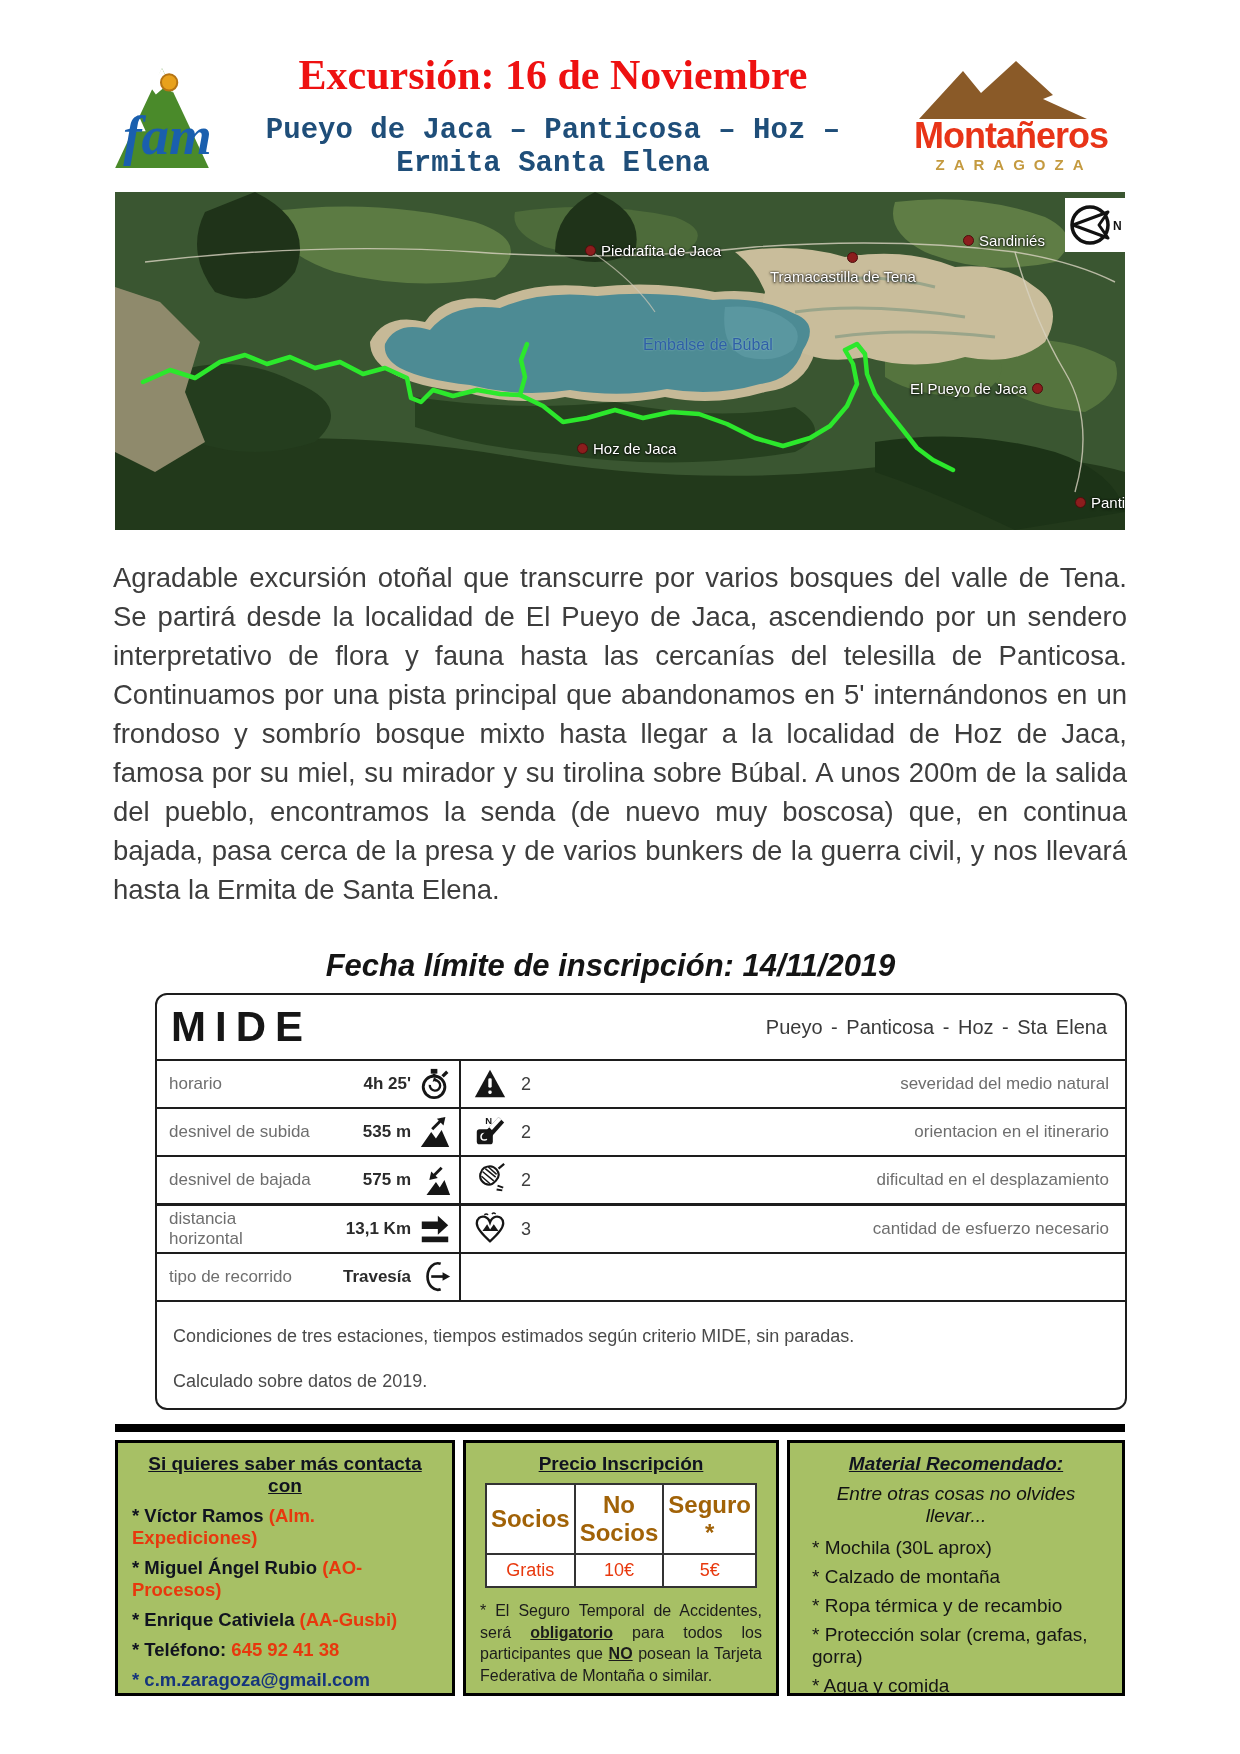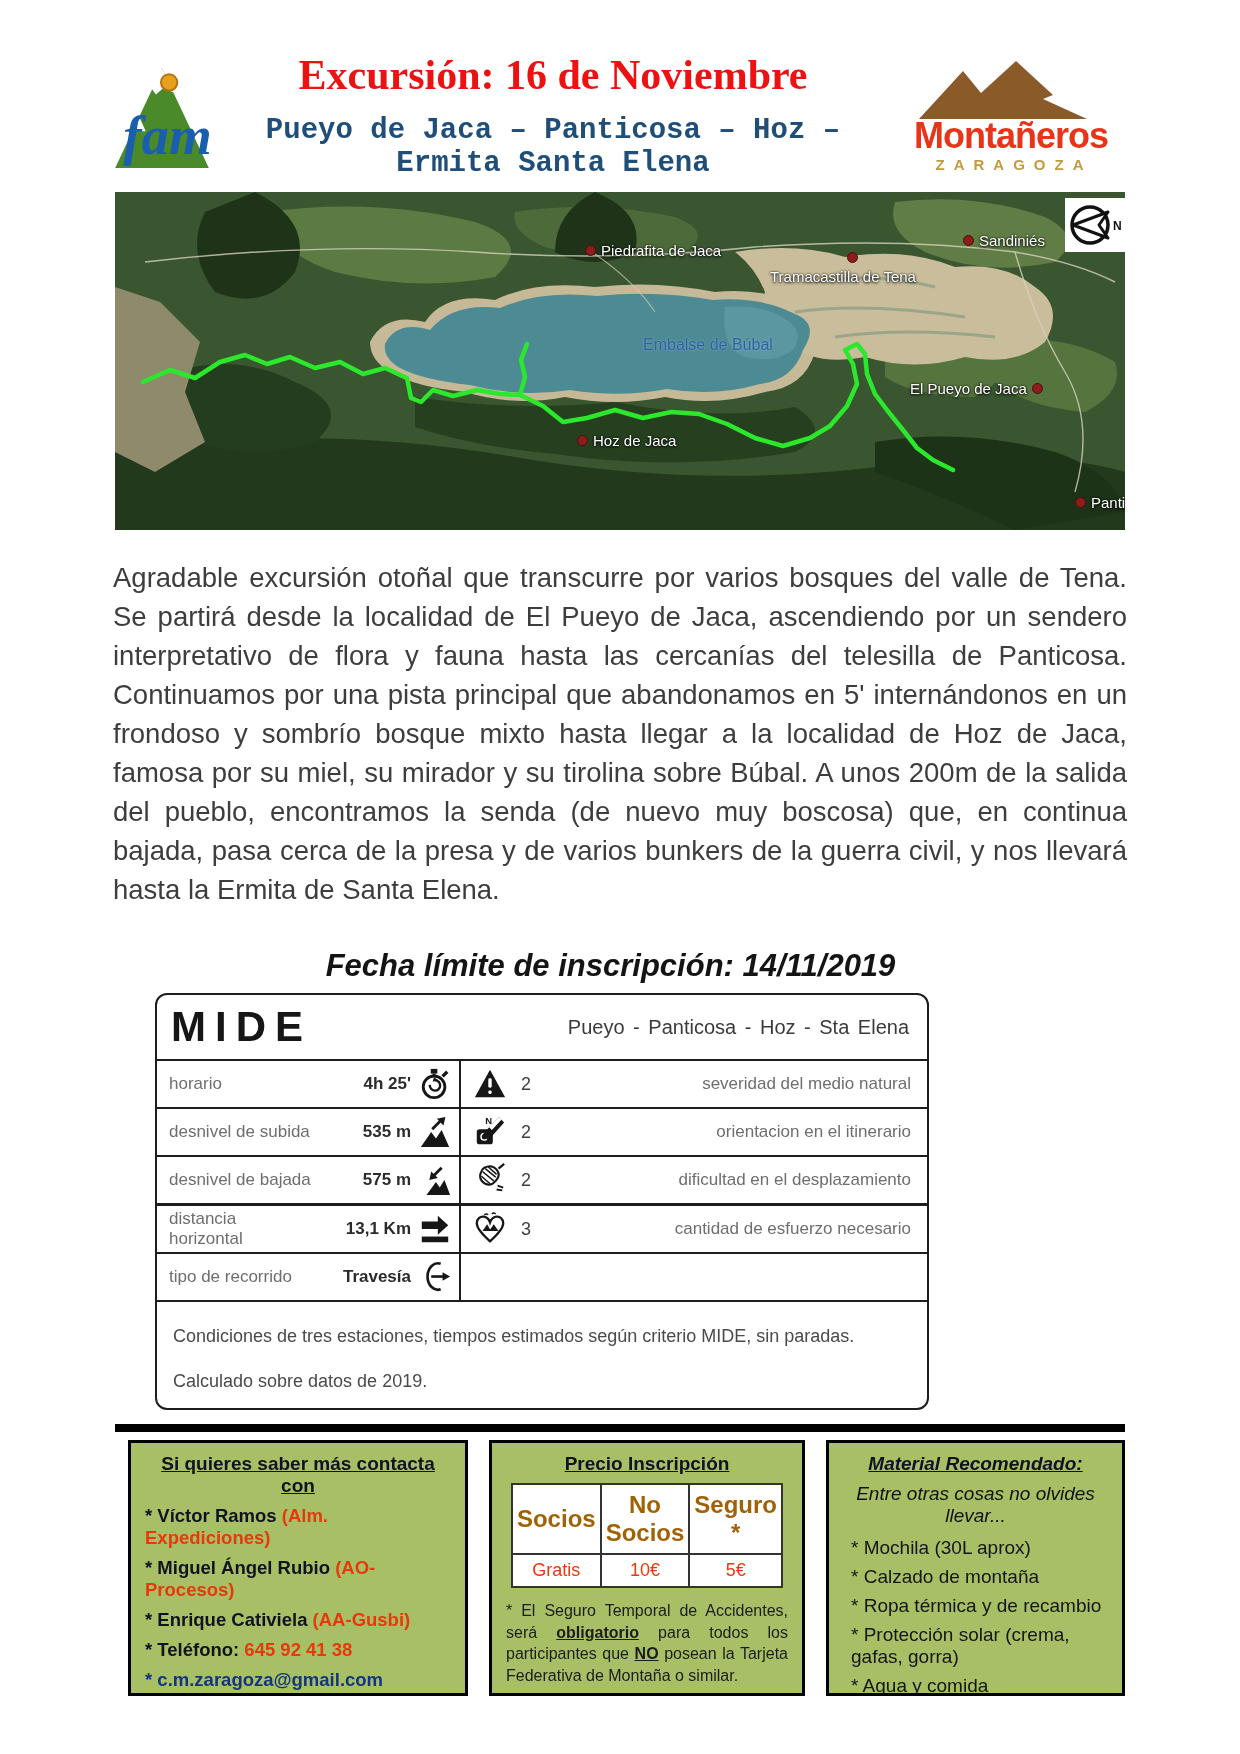--- a/index.html
+++ b/index.html
@@ -31,21 +31,21 @@
               text-shadow:0 0 2px rgba(180,220,230,.6);}
   .compass{position:absolute;top:6px;right:0;width:60px;height:54px;background:#fff;
            display:flex;align-items:center;justify-content:center;}
   
   .description{position:absolute;top:558px;left:113px;width:1014px;
                font-size:27.5px;line-height:1.42;color:#3d3d3d;text-align:justify;}
   
   .deadline{position:absolute;top:948px;left:0;width:1221px;text-align:center;
             font-size:31px;font-weight:bold;font-style:italic;color:#141414;}
   
-  .mide{position:absolute;top:993px;left:155px;width:774px;height:417px;
+  .mide{position:absolute;top:993px;left:155px;width:972px;height:417px;
         border:2px solid #1d1d1d;border-radius:12px;box-sizing:border-box;
         background:#fff;overflow:hidden;}
   .mide-top{height:64px;display:flex;justify-content:space-between;align-items:center;
             padding:0 18px 0 14px;}
   .mide-logo{font-size:42px;font-weight:900;letter-spacing:9px;color:#161616;}
   .mide-route{font-size:20px;color:#3a3a3a;word-spacing:3px;}
   .mide-row{display:flex;height:46px;border-top:2px solid #1d1d1d;align-items:stretch;}
   .mide-row.thick{border-top-width:3.5px;}
   .m-left{width:302px;display:flex;align-items:center;padding-left:12px;box-sizing:border-box;}
   .m-label{flex:1;font-size:17px;color:#6e6e6e;}
@@ -57,21 +57,21 @@
   .m-rnum{width:28px;font-size:18px;color:#3f3f3f;margin-left:8px;}
   .m-rlabel{flex:1;text-align:right;font-size:17px;color:#6e6e6e;}
   .mide-notes{border-top:2px solid #1d1d1d;padding:24px 20px 0 16px;
               font-size:18px;color:#4a4a4a;}
   .mide-notes p{margin:0 0 24px 0;}
   
   .black-bar{position:absolute;top:1424px;left:115px;width:1010px;height:8px;background:#000;}
   .footer{position:absolute;top:1440px;left:115px;width:1010px;height:256px;
           display:flex;gap:8px;}
   .fbox{border:3.5px solid #000;background:#a7c065;box-sizing:border-box;
-        padding:10px 14px;overflow:hidden;margin-left:13px;}
+        padding:10px 14px;overflow:hidden;}
   .fbox.contact{width:340px;}
   .fbox.price{width:316px;}
   .fbox.material{flex:1;}
   .f-title{text-align:center;font-weight:bold;font-size:19px;color:#10131f;
            text-decoration:underline;margin-bottom:8px;}
   .c-line{font-size:18.5px;font-weight:bold;color:#10131f;margin:8px 0;}
   .c-accent{color:#e8380d;}
   .c-link{color:#16357c;}
   .p-table{border-collapse:collapse;margin:8px auto 0;width:96%;background:#fff;}
   .p-table th,.p-table td{border:2px solid #333;text-align:center;padding:6px 4px;}
@@ -159,21 +159,21 @@
     </div>
     <div class="map-label" style="left:848px;top:40px;">
       <span class="dot"></span>
       <span>Sandiniés</span>
     </div>
     <div class="lake-label" style="left:528px;top:144px;">Embalse de Búbal</div>
     <div class="map-label" style="left:795px;top:188px;">
       <span>El Pueyo de Jaca</span>
       <span class="dot"></span>
     </div>
-    <div class="map-label" style="left:462px;top:240px;">
+    <div class="map-label" style="left:462px;top:248px;">
       <span class="dot"></span>
       <span>Hoz de Jaca</span>
     </div>
     <div class="map-label" style="left:960px;top:302px;">
       <span class="dot"></span>
       <span>Panticosa</span>
     </div>
 
     
     <div class="compass">

